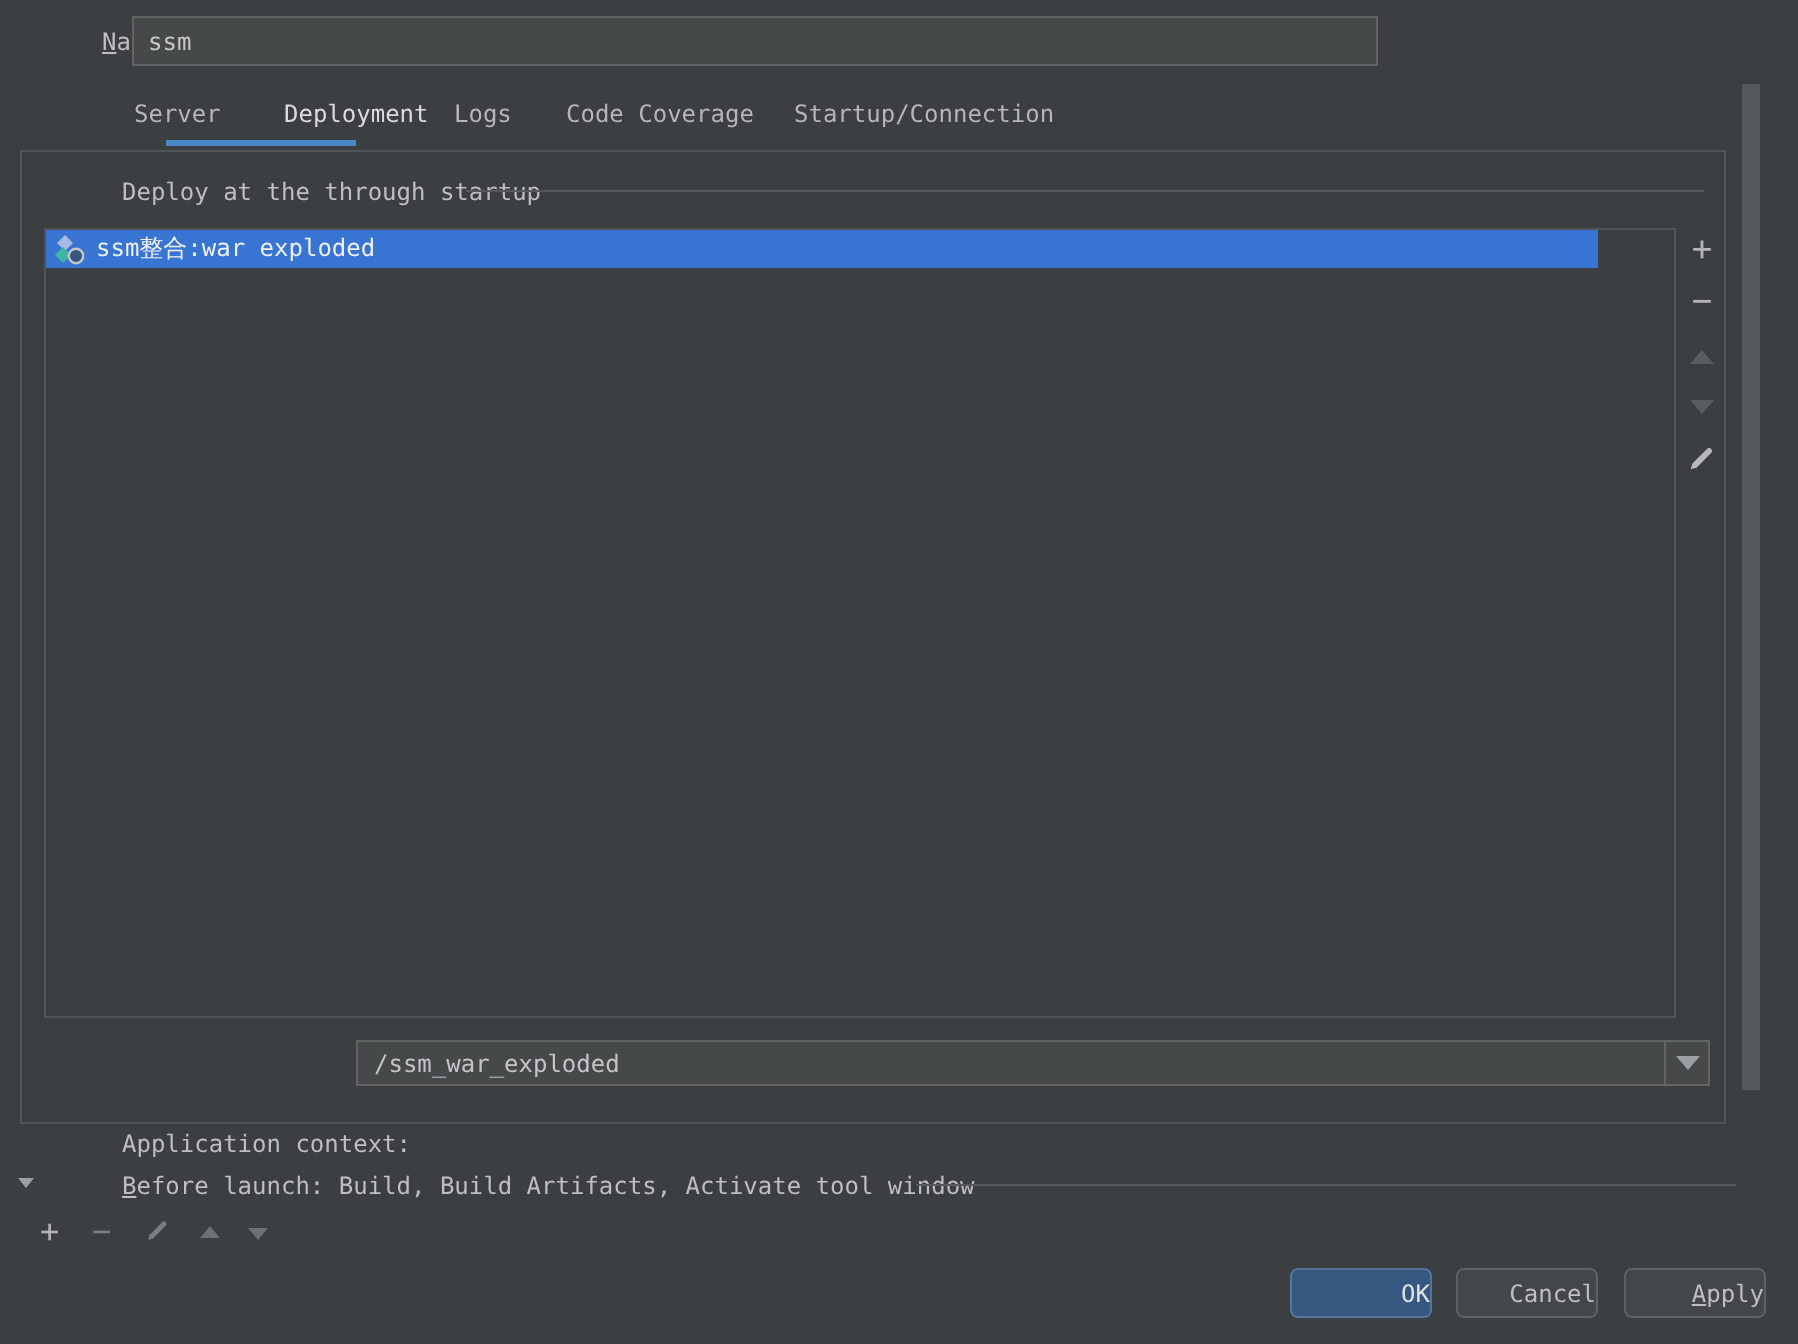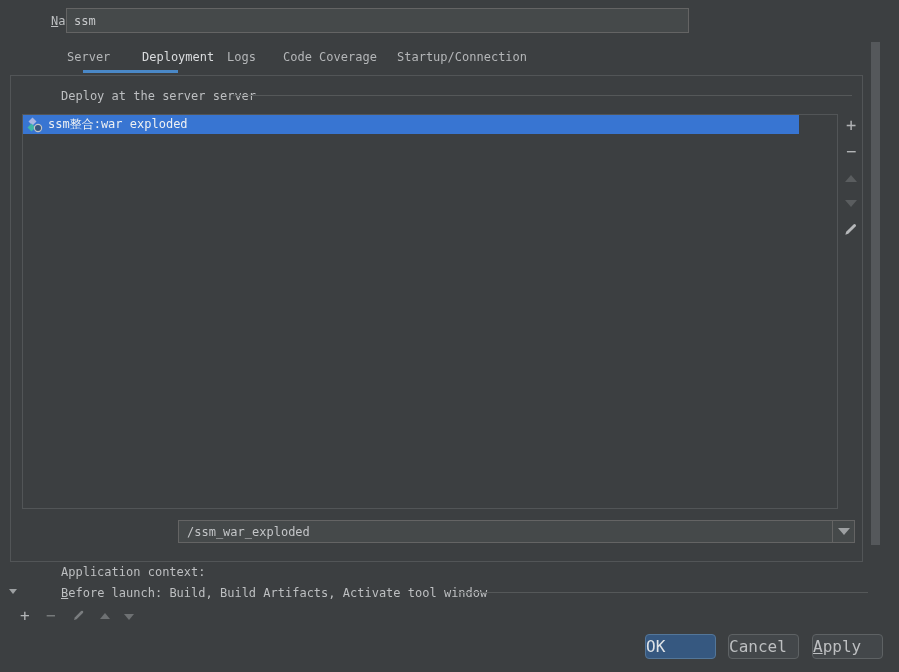--- a/index.html
+++ b/index.html
@@ -72,22 +72,22 @@
   .bl-line { left:458px; top:592px; width:410px; height:1px; background:#555859; }
   .bl-toolbar { left:14px; top:606px; width:240px; height:15px; overflow:hidden; }
   .bl-icon { position:absolute; font-size:16px; }
 
   
   .scrollbar-thumb { left:871px; top:42px; width:9px; height:503px; background:#55585b; }
 
   
   .btn {
     position:absolute; top:634px; width:71px; height:25px; border-radius:4px;
-    display:flex; align-items:center; justify-content:flex-start;
-    font-family:"DejaVu Sans Mono", monospace; font-size:16px;
+    display:flex; align-items:center; justify-content:flex-end;
+    font-family:"DejaVu Sans Mono", monospace; font-size:12px;
     background:#43474a; border:1px solid #5e6264; color:#bdbfc1; cursor:default;
   }
   .btn-ok { left:645px; background:#365880; border:1px solid #537699; color:#dfe3e6; }
   .btn-cancel { left:728px; }
   .btn-apply { left:812px; }
 
   svg { display:block; }
 </style>
 </head>
 <body>
@@ -101,21 +101,21 @@
 
   <div class="abs tab lbl" style="left:30px;">Server</div>
   <div class="abs tab lbl sel" style="left:105px;">Deployment</div>
   <div class="abs tab lbl" style="left:190px;">Logs</div>
   <div class="abs tab lbl" style="left:246px;">Code Coverage</div>
   <div class="abs tab lbl" style="left:360px;">Startup/Connection</div>
   <div class="abs tab-underline"></div>
 
   <div class="abs panel"></div>
 
-  <div class="abs lbl" style="left:24px; top:89px;">Deploy at the server server</div>
+  <div class="abs lbl" style="left:24px; top:89px;">Deploy at the through startup</div>
   <div class="abs group-line" style="left:233px; width:619px;"></div>
 
   <div class="abs listbox">
     <div class="list-row">
       <svg class="artifact-svg" viewBox="0 0 16 16">
         <polygon points="5.5,0.5 9.5,4.5 5.5,8.5 1.5,4.5" fill="#a9b7e2"></polygon>
         <polygon points="4.5,6.5 8.5,10.5 4.5,14.5 0.5,10.5" fill="#3eb6a6"></polygon>
         <circle cx="11" cy="11" r="3.6" fill="#37567e" stroke="#c2c5c8" stroke-width="1.2"></circle>
       </svg>
       <span>ssm整合:war exploded</span>

